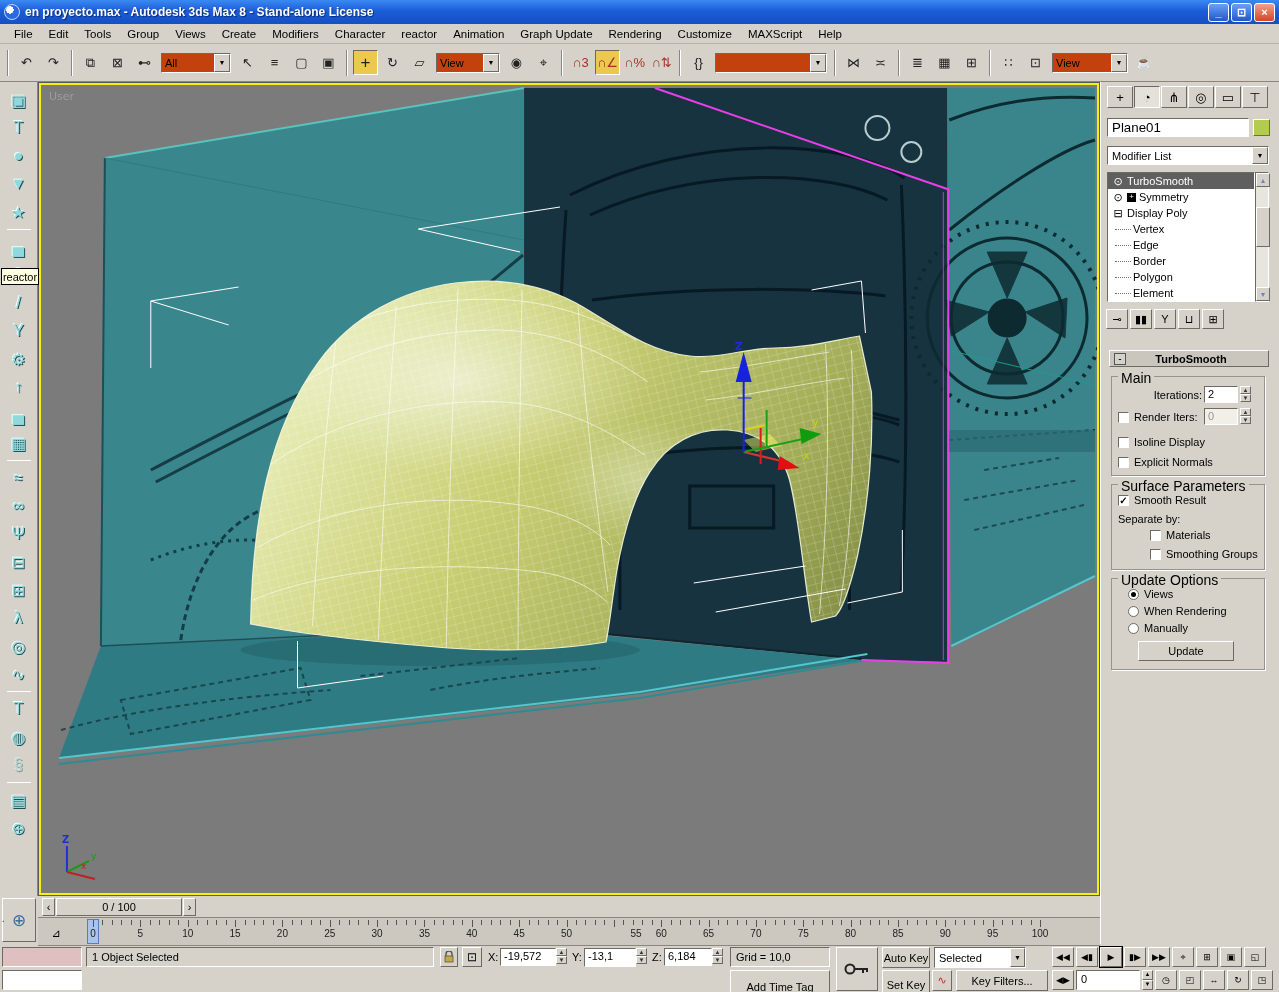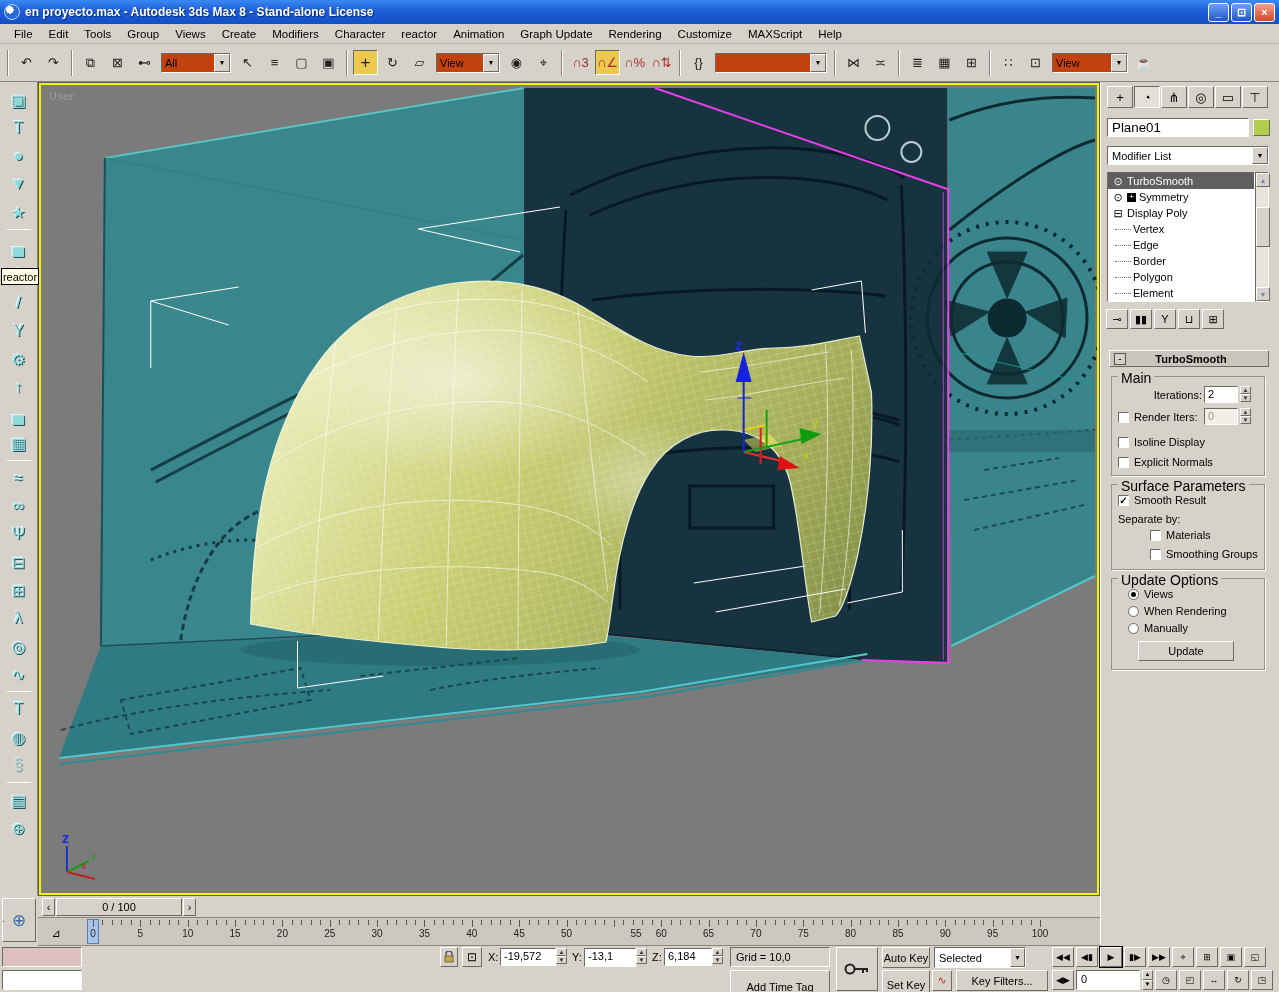--- a/index.html
+++ b/index.html
@@ -611,20 +611,21 @@
         <div class="ticklbl" style="left: 1002px;">100</div>
       </div>
   </div>
 
   <div class="abs out" style="left:2px;top:898px;width:34px;height:44px;background:#d6d2c9;display:flex;align-items:center;justify-content:center;font-size:17px;color:#3a6ea5">⊕</div>
   <div class="abs out" style="left:2px;top:920px;width:0px;height:0px"></div>
   <div class="abs" style="left:44px;top:922px;width:24px;height:22px;display:flex;align-items:center;justify-content:center;font-size:11px">⊿</div>
 
   <div id="statusrow1" class="abs">
     <div class="abs in" style="left:2px;top:1px;width:80px;height:20px;background:#dfc0c0"></div>
+    <div class="abs in" style="left:86px;top:1px;width:348px;height:20px;background:#d6d2c9;padding:3px 5px">1 Object Selected</div>
     <div class="pbtn" style="left:440px;top:1px;width:18px;height:20px">
       <svg width="10" height="12" viewBox="0 0 10 12">
           <path d="M2,5 V3 a3,3 0 0 1 6,0 V5" fill="none" stroke="#555" stroke-width="1.4"></path>
           <rect x="1" y="5" width="8" height="6" fill="#c9a93c" stroke="#555" stroke-width="0.8"></rect>
         </svg>
     </div>
     <div class="pbtn" style="left:462px;top:1px;width:20px;height:20px;font-size:12px">⊡</div>
     <span class="lbl" style="left:488px;top:5px">X:</span>
     <span class="field" style="left:500px;top:2px;width:56px;height:18px">-19,572</span>
     <span class="spin" style="left:556px;top:2px">

